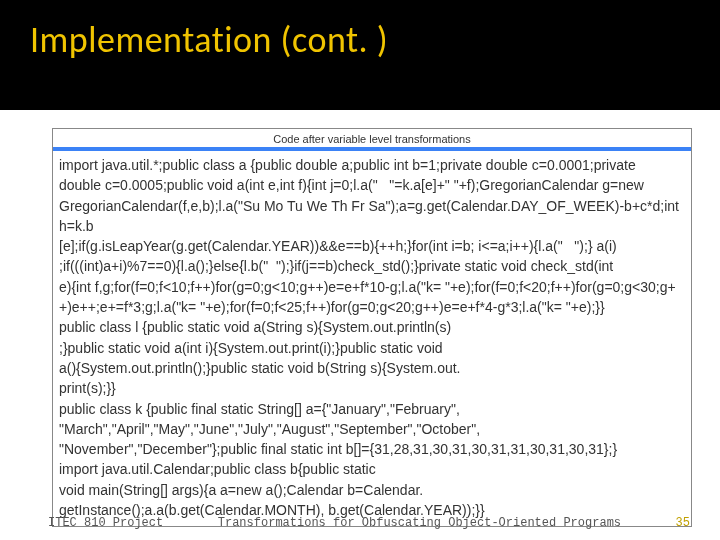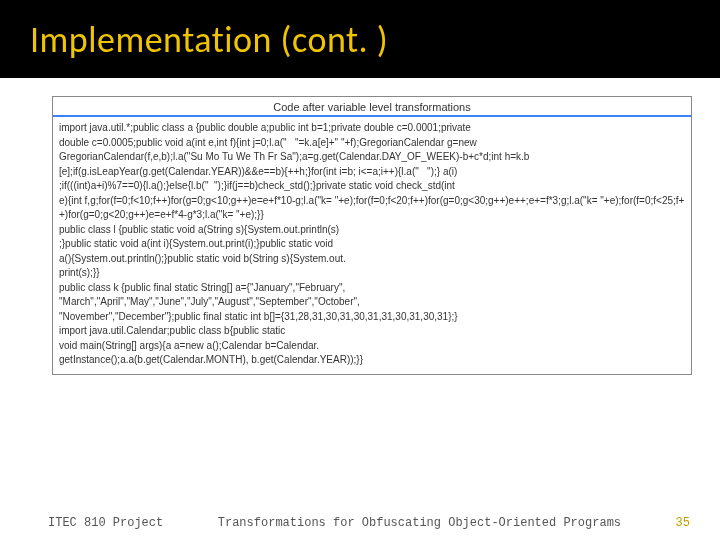--- a/index.html
+++ b/index.html
@@ -6,21 +6,21 @@
   body {
     width: 720px;
     height: 540px;
     background: #ffffff;
     font-family: "Calibri", "Arial", sans-serif;
     position: relative;
     overflow: hidden;
   }
   .title-bar {
     background: #000000;
-    height: 78px;
+    height: 110px;
     padding: 18px 30px 0 30px;
   }
   .title-text {
     color: #f0c400;
     font-size: 36px;
     font-weight: 400;
     letter-spacing: 0.5px;
   }
   .content {
     padding: 18px 36px 0 36px;
@@ -45,25 +45,25 @@
     border: 1px solid #888;
     width: 640px;
     background: #fff;
   }
   .code-caption {
     text-align: center;
     font-family: Arial, sans-serif;
     font-size: 11px;
     color: #333;
     padding: 4px 0 2px 0;
-    border-bottom: 2px solid #3b82f6;
+    border-bottom: 4px solid #3b82f6;
   }
   .code-body {
     font-family: Arial, sans-serif;
-    font-size: 10px;
+    font-size: 14px;
     line-height: 1.45;
     color: #333;
     padding: 4px 6px 6px 6px;
     white-space: pre-wrap;
     word-break: break-all;
   }
   .footer {
     position: absolute;
     bottom: 10px;
     left: 0;

